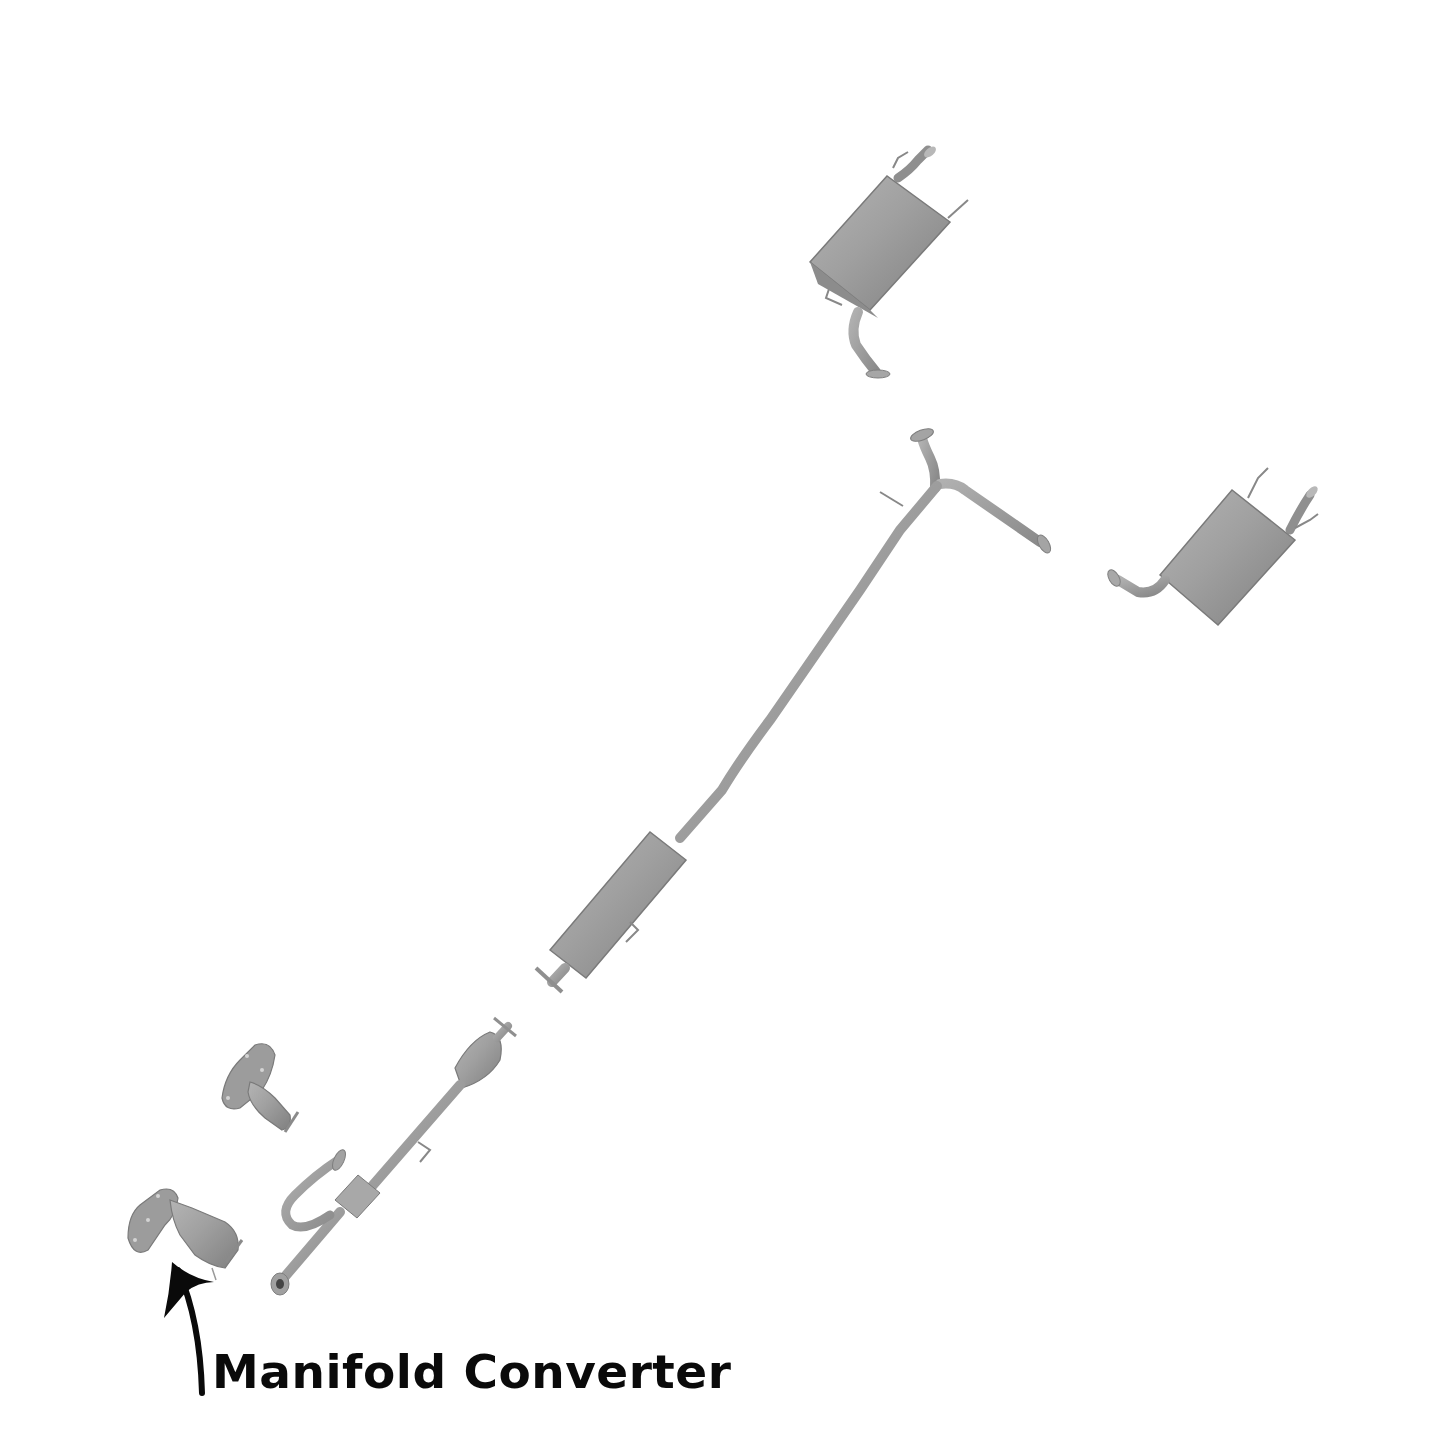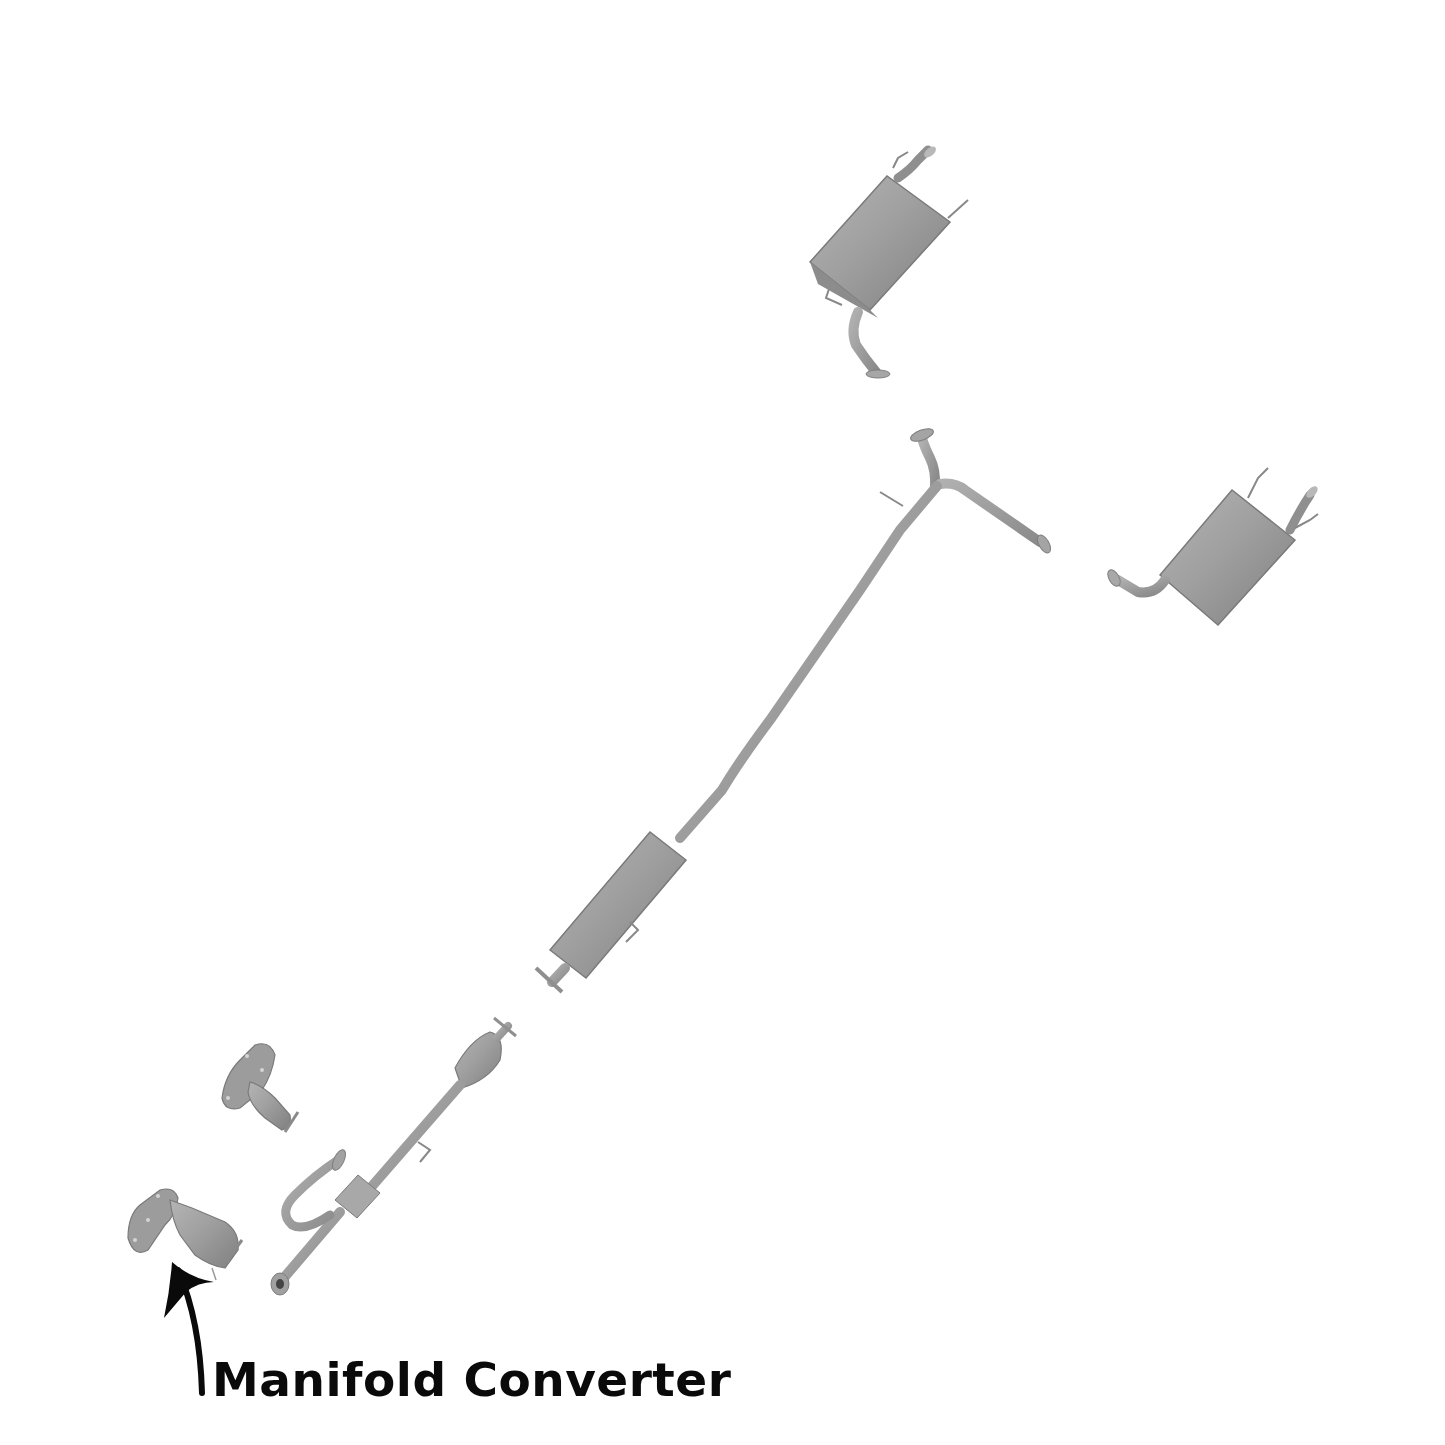--- a/index.html
+++ b/index.html
@@ -9,21 +9,20 @@
     position: absolute;
     left: 212px;
     top: 1348px;
     font-family: "DejaVu Sans", sans-serif;
     font-weight: bold;
     font-size: 47px;
     letter-spacing: 0.5px;
     color: #0a0a0a;
     white-space: nowrap;
     line-height: 1;
-    margin-top: 8px;
   }
 </style>
 </head>
 <body>
 
 <svg id="canvas" viewBox="0 0 1445 1445" xmlns="http://www.w3.org/2000/svg">
   <defs>
     <linearGradient id="canGrad" x1="0" y1="0" x2="1" y2="1">
       <stop offset="0" stop-color="#b4b4b4"></stop>
       <stop offset="0.45" stop-color="#a0a0a0"></stop>

